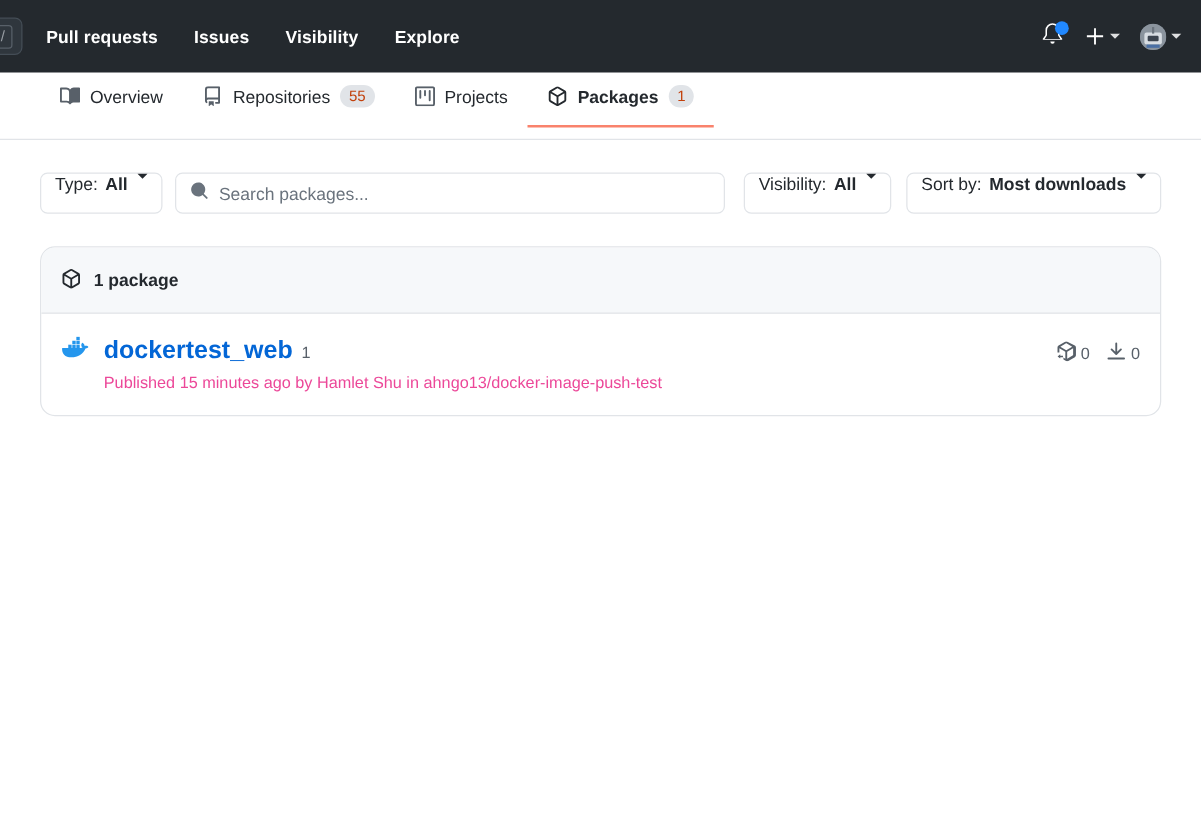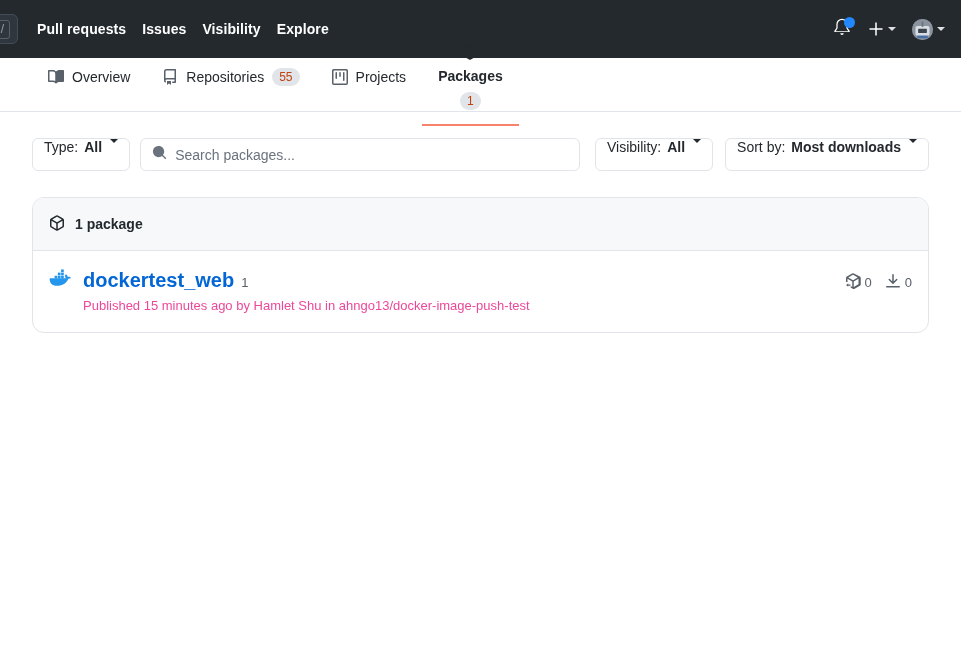--- a/index.html
+++ b/index.html
@@ -45,21 +45,21 @@
     border-radius: 3px;
     color: #9a9fa5;
     font-size: 12px;
     line-height: 1;
     padding: 2px 5px 3px;
     font-family: "Liberation Sans", sans-serif;
   }
   .hdr-nav {
     display: flex;
     align-items: center;
-    gap: 16px;
+    gap: 29px;
     margin-left: 19px;
   }
   .hdr-nav-item {
     color: #ffffff;
     font-size: 14px;
     font-weight: bold;
     white-space: nowrap;
     cursor: pointer;
     letter-spacing: 0.1px;
   }
@@ -115,21 +115,21 @@
     gap: 8px;
     padding: 0 16px 14px 16px;
     font-size: 14px;
     color: #24292e;
     cursor: pointer;
     position: relative;
     border-bottom: 2px solid transparent;
     margin-bottom: -1px;
   }
   .tab .tab-ico { display: flex; align-items: center; color: #586069; }
-  .tab.active { font-weight: bold; border-bottom-color: #f9826c; flex-direction: column; }
+  .tab.active { font-weight: bold; border-bottom-color: #f9826c; }
   .tab.active .tab-ico { color: #24292e; }
   .counter {
     background: #e1e4e8;
     color: #c2410c;
     border-radius: 20px;
     font-size: 12px;
     font-weight: normal;
     line-height: 18px;
     padding: 0 7px;
     min-width: 20px;

